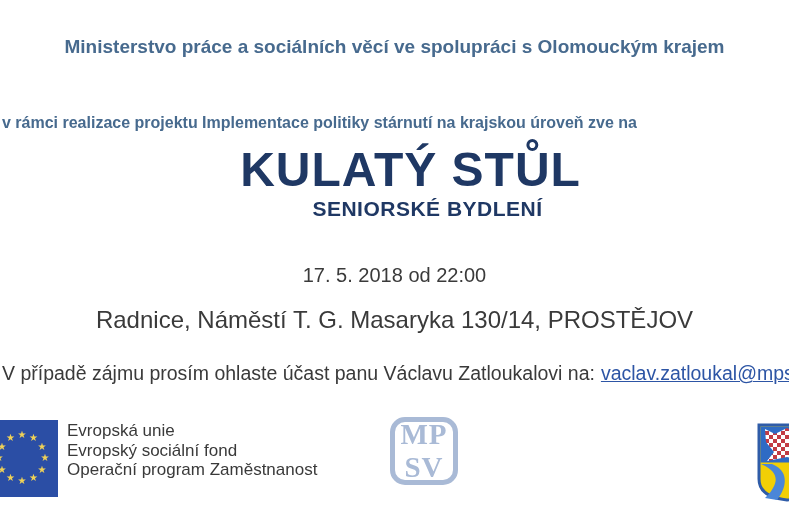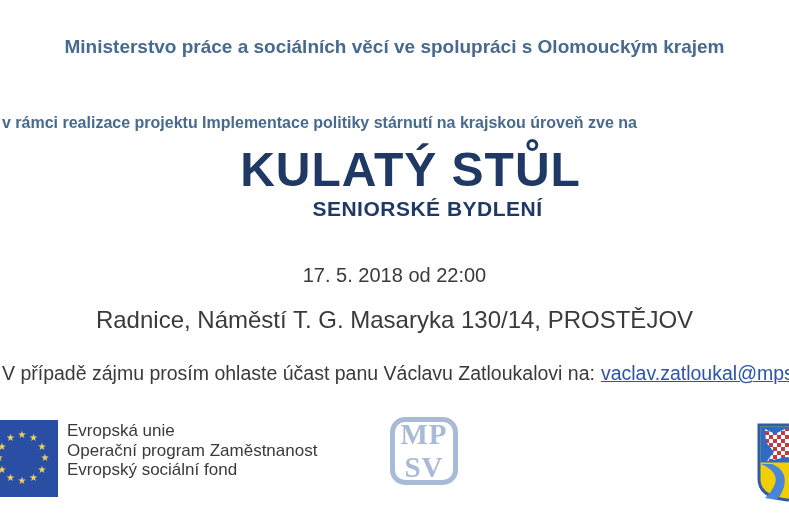--- a/index.html
+++ b/index.html
@@ -97,22 +97,22 @@
       <span class="star" style="left: 16px; top: 55px;">★</span>
       <span class="star" style="left: 4.5px; top: 51.9186px;">★</span>
       <span class="star" style="left: -3.91858px; top: 43.5px;">★</span>
       <span class="star" style="left: -7px; top: 32px;">★</span>
       <span class="star" style="left: -3.91858px; top: 20.5px;">★</span>
       <span class="star" style="left: 4.5px; top: 12.0814px;">★</span>
     </div>
 
   <div class="abs eu-text">
     <div>Evropská unie</div>
+    <div>Evropský sociální fond</div>
     <div>Operační program Zaměstnanost</div>
-    <div>Evropský sociální fond</div>
   </div>
 
   <div class="abs mpsv-logo">
     <div class="mpsv-row">MP</div>
     <div class="mpsv-row">SV</div>
   </div>
 
   <div class="abs coat">
     <svg width="60" height="80" viewBox="0 0 60 80" xmlns="http://www.w3.org/2000/svg">
       <defs>

